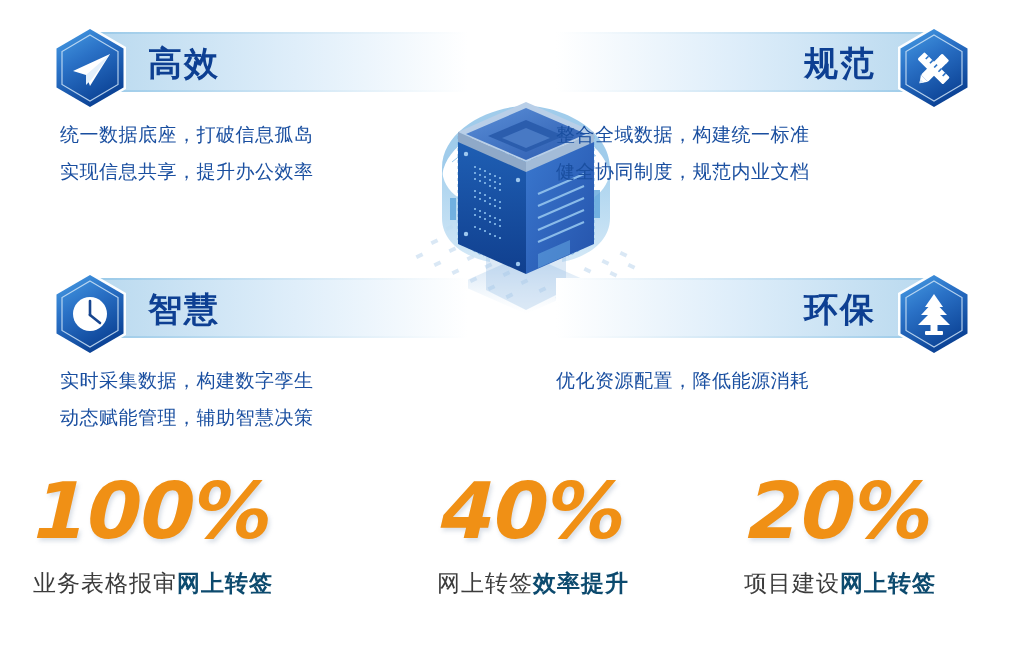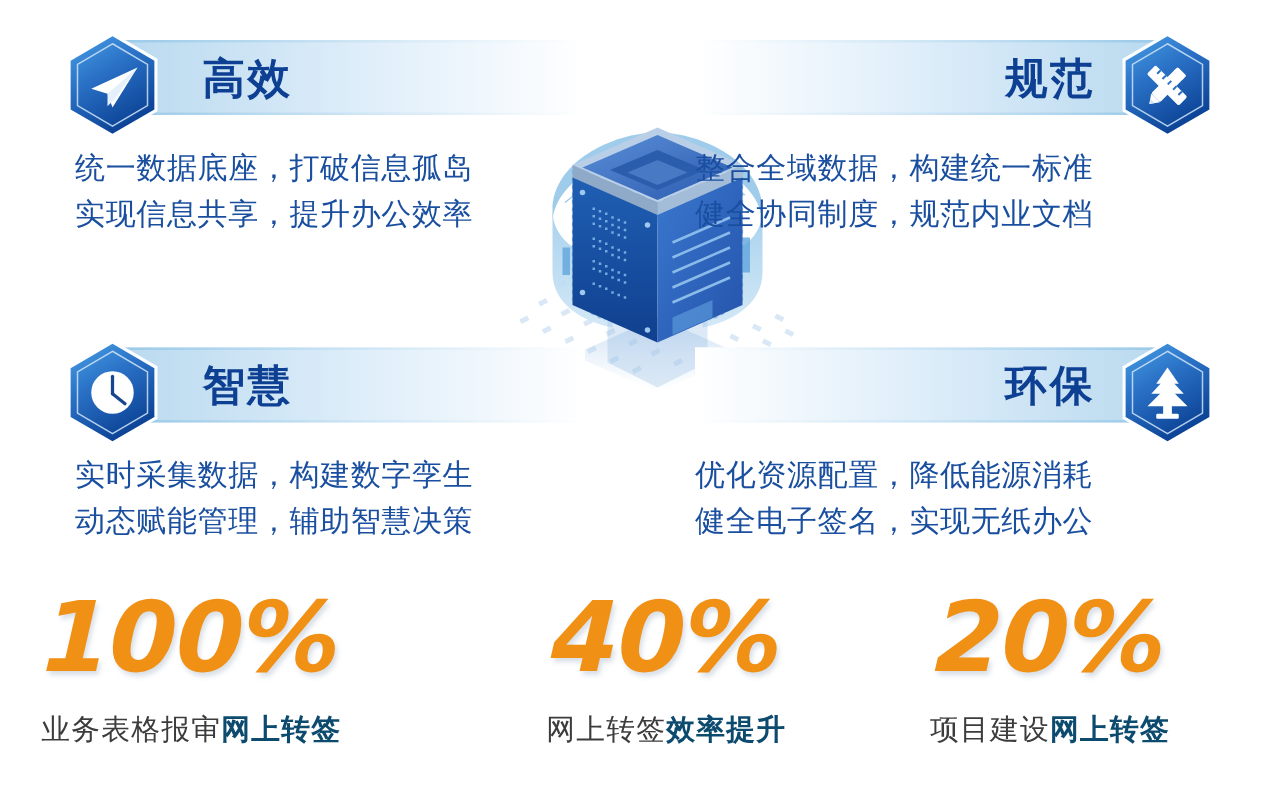--- a/index.html
+++ b/index.html
@@ -28,26 +28,26 @@
   .hex{position:absolute;top:-2px;width:88px;height:88px;}
   .card.c1 .hex,.card.c3 .hex{left:8px;}
   .card.c2 .hex,.card.c4 .hex{left:334px;}
   .hex svg{display:block;}
 
   .ctitle{
     position:absolute;top:14px;height:46px;line-height:46px;
     font-size:34px;font-weight:bold;letter-spacing:2px;
     color:#0d3f92;white-space:nowrap;
   }
-  .card.c1 .ctitle,.card.c3 .ctitle{left:124px;text-align:right;}
+  .card.c1 .ctitle,.card.c3 .ctitle{left:110px;text-align:right;}
   .card.c2 .ctitle,.card.c4 .ctitle{right:110px;text-align:center;}
 
   .clines{position:absolute;top:90px;width:430px;}
   .cline{
-    font-size:24px;color:#1a4fa0;line-height:37px;
+    font-size:19px;color:#1a4fa0;line-height:37px;
     letter-spacing:.5px;white-space:nowrap;
   }
   .card.c1 .clines,.card.c3 .clines{text-align:left;padding-left:22px;box-sizing:border-box;}
   .card.c2 .clines,.card.c4 .clines{text-align:left;padding-right:22px;box-sizing:border-box;}
 
   
   .stats{position:absolute;left:0;top:468px;width:1009px;height:150px;}
   .stat{position:absolute;width:336px;text-align:center;}
   .stat.s0{left:-15px;}
   .stat.s1{left:365px;}
@@ -405,21 +405,20 @@
           <path d="M44 31 L57 45 L31 45 Z"></path>
           <path d="M44 39 L60 55 L28 55 Z"></path>
           <rect x="40.5" y="54" width="7" height="9"></rect>
           <rect x="35" y="61" width="18" height="4" rx="1"></rect>
         </g>
       </svg>
     </div>
     <div class="ctitle">环保</div>
     <div class="clines">
       <div class="cline">优化资源配置，降低能源消耗</div>
-      <div class="cline">健全电子签名，实现无纸办公</div>
     </div>
   </div>
 
   <div class="stats">
     <div class="stat s0">
       <div class="statnum">100%</div>
       <div class="statcap"><span>业务表格报审</span><b>网上转签</b></div>
     </div>
     <div class="stat s1">
       <div class="statnum">40%</div>

